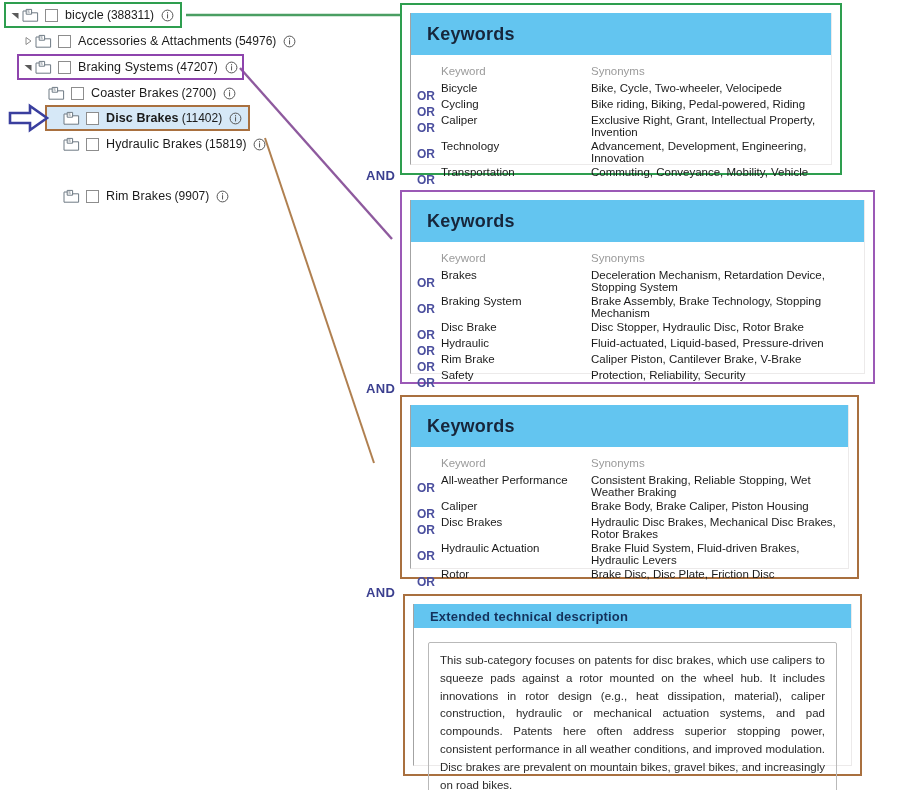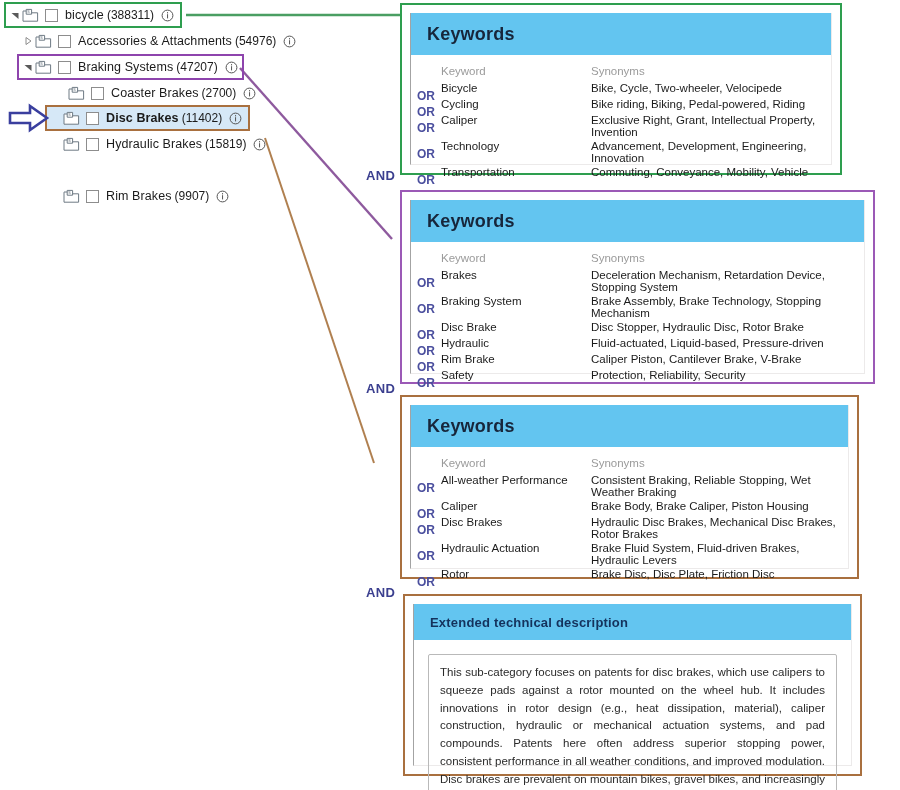--- a/index.html
+++ b/index.html
@@ -133,21 +133,21 @@
   }
   .panel-header {
     background: #63c5f0;
     height: 42px;
     display: flex;
     align-items: center;
     padding-left: 16px;
     box-sizing: border-box;
   }
   .panel-header.small {
-    height: 36px;
+    height: 24px;
   }
   .panel-title {
     font-size: 18px;
     font-weight: bold;
     color: #17263b;
     letter-spacing: .2px;
   }
   .panel-title.small {
     font-size: 13px;
     color: #14325c;
@@ -274,21 +274,21 @@
       <span class="node-label">Braking Systems</span>
       <span class="node-count">(47207)</span>
       <span class="info-ico">
         <svg viewBox="0 0 13 13" width="13" height="13">
           <circle cx="6.5" cy="6.5" r="5.4" fill="none" stroke="#555" stroke-width="1"></circle>
           <rect x="6.05" y="5.2" width="1" height="4.2" fill="#555"></rect>
           <rect x="6.05" y="3.1" width="1" height="1.3" fill="#555"></rect>
         </svg>
       </span>
     </div>
-    <div class="tree-row" style="left: 52px; top: 82px; padding-left: 2px; padding-right: 6px;">
+    <div class="tree-row" style="left: 32px; top: 82px; padding-left: 2px; padding-right: 6px;">
       <span class="twisty"></span>
       <span class="folder-ico">
         <svg viewBox="0 0 17 15" width="17" height="15">
           <path d="M1,3.5 L1,13.2 L15.6,13.2 L15.6,4.8 L7.6,4.8 L6.2,3.0 L1,3.0 Z" fill="#ffffff" stroke="#6e7a84" stroke-width="1"></path>
           <path d="M4.2,1.4 L9.6,1.4 L9.6,6.2 L4.2,6.2 Z" fill="#ffffff" stroke="#6e7a84" stroke-width="1"></path>
           <text x="5.3" y="5.3" font-family="Liberation Sans, sans-serif" font-size="5" fill="#6e7a84">s</text>
         </svg>
       </span>
       <span class="cbox"></span>
       <span class="node-label">Coaster Brakes</span>

